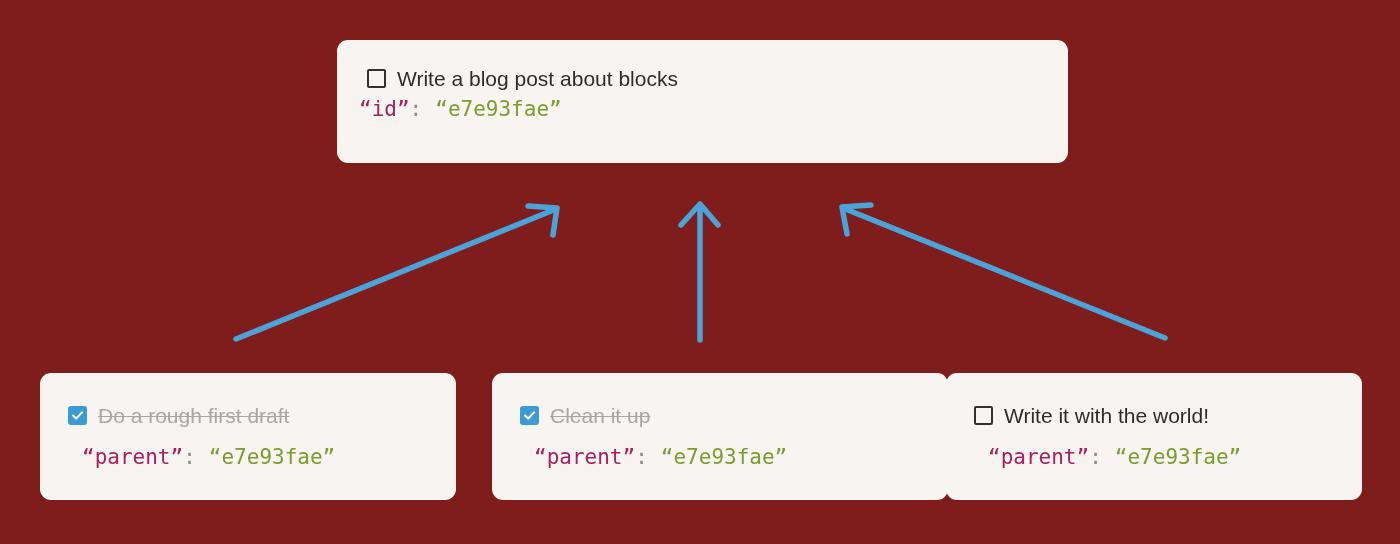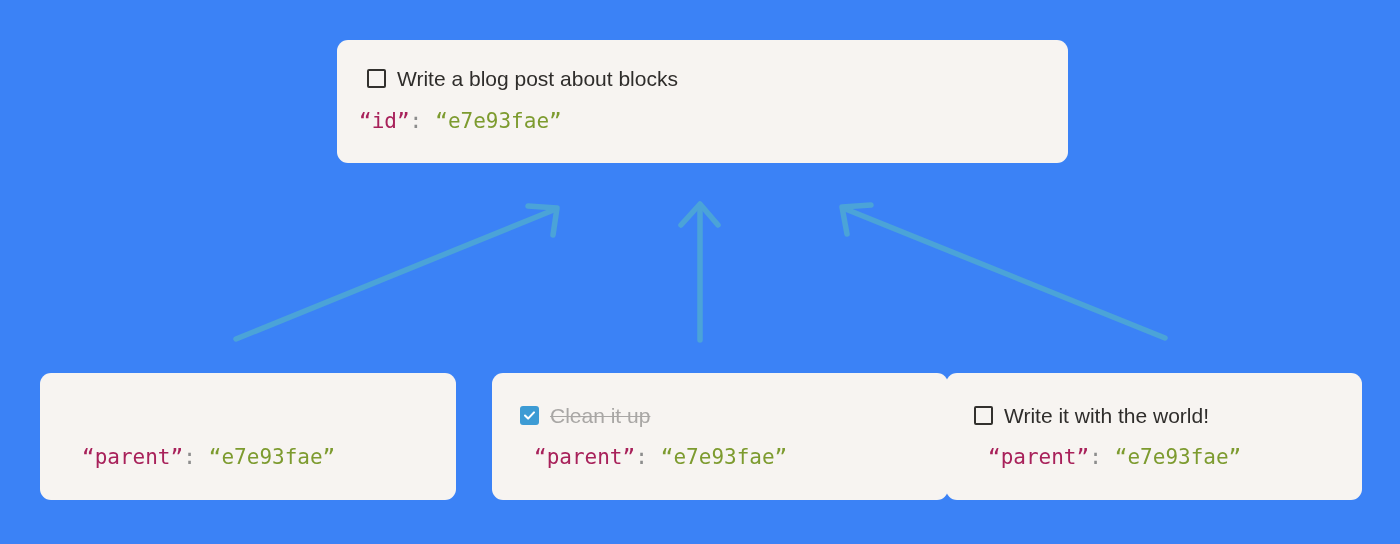--- a/index.html
+++ b/index.html
@@ -10,21 +10,21 @@
   }
   body {
     font-family: "Liberation Sans", sans-serif;
     -webkit-font-smoothing: antialiased;
   }
 
   #canvas {
     position: relative;
     width: 1400px;
     height: 544px;
-    background: #3b82f6;
+    background: #7f1d1d;
     overflow: hidden;
   }
 
   
   .card {
     position: absolute;
     background: #f7f4f1;
     border-radius: 11px;
     box-sizing: border-box;
     padding: 0;
@@ -109,21 +109,21 @@
   }
 
   
   .json-line {
     position: absolute;
     font-family: "DejaVu Sans Mono", "Liberation Mono", monospace;
     font-size: 21px;
     line-height: 1;
     white-space: nowrap;
   }
-  .card-parent .json-line { left: 22px; top: 71px; }
+  .card-parent .json-line { left: 22px; top: 59px; }
   .card-child  .json-line { left: 42px; top: 74px; }
 
   .json-key   { color: #a8215a; }
   .json-colon { color: #8d8d8d; }
   .json-value { color: #7d9b2f; }
   .json-sp    { display: inline-block; width: 0.62em; }
 
   
   #arrow-layer {
     position: absolute;
@@ -164,20 +164,28 @@
     <div class="task-row">
       <span class="checkbox-empty"></span>
       <span class="task-title">Write a blog post about blocks</span>
     </div>
     <div class="json-line">
       <span class="json-key">“id”</span><span class="json-colon">:</span><span class="json-sp"></span><span class="json-value">“e7e93fae”</span>
     </div>
   </div>
 
   <div class="card card-child card-child-1">
+    <div class="task-row">
+      <span class="checkbox-checked">
+        <svg viewBox="0 0 15 15" xmlns="http://www.w3.org/2000/svg">
+          <path d="M 3 7.6 L 6.1 10.6 L 12 4.4" fill="none" stroke="#ffffff" stroke-width="2.1" stroke-linecap="round" stroke-linejoin="round"></path>
+        </svg>
+      </span>
+      <span class="task-title done">Do a rough first draft</span>
+    </div>
     <div class="json-line">
       <span class="json-key">“parent”</span><span class="json-colon">:</span><span class="json-sp"></span><span class="json-value">“e7e93fae”</span>
     </div>
   </div>
 
   <div class="card card-child card-child-2">
     <div class="task-row">
       <span class="checkbox-checked">
         <svg viewBox="0 0 15 15" xmlns="http://www.w3.org/2000/svg">
           <path d="M 3 7.6 L 6.1 10.6 L 12 4.4" fill="none" stroke="#ffffff" stroke-width="2.1" stroke-linecap="round" stroke-linejoin="round"></path>

